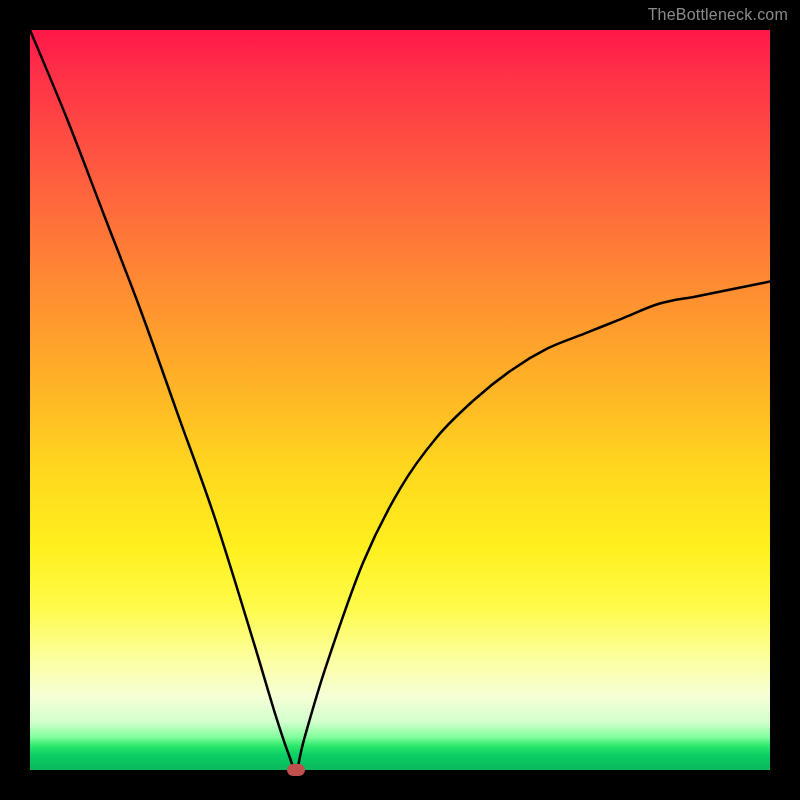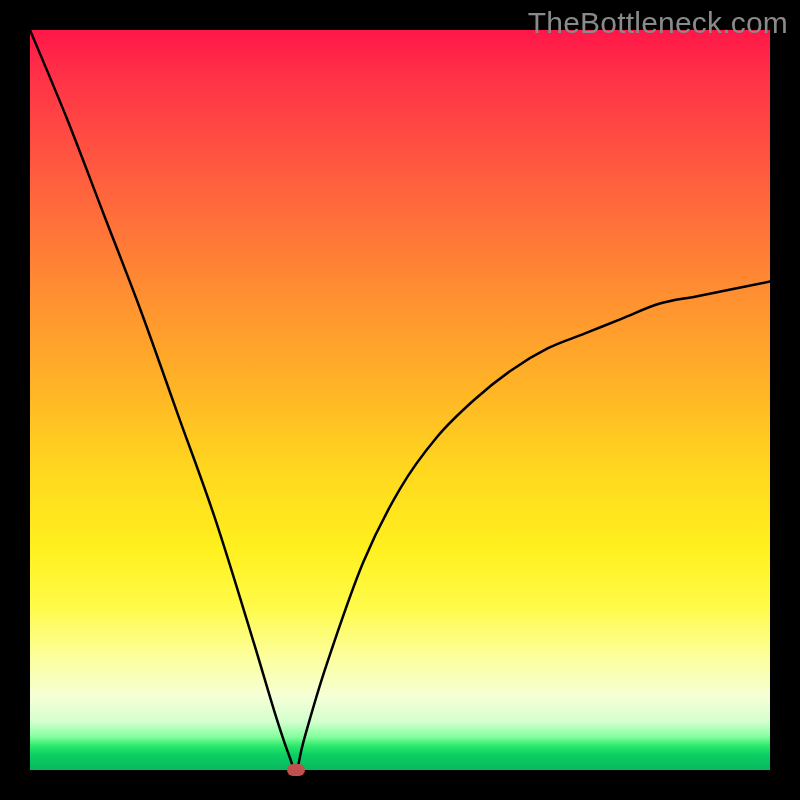--- a/index.html
+++ b/index.html
@@ -34,21 +34,21 @@
       #28e76a 96.8%,
       #0bce63 98%,
       #09b85e 100%
     );
   }
   .watermark {
     position: absolute;
     top: 6px;
     right: 12px;
     color: #8a8a8a;
-    font-size: 30px;
+    font-size: 16px;
     letter-spacing: 0.2px;
     user-select: none;
   }
   svg.curve {
     position: absolute;
     left: 0;
     top: 0;
     width: 740px;
     height: 740px;
   }

